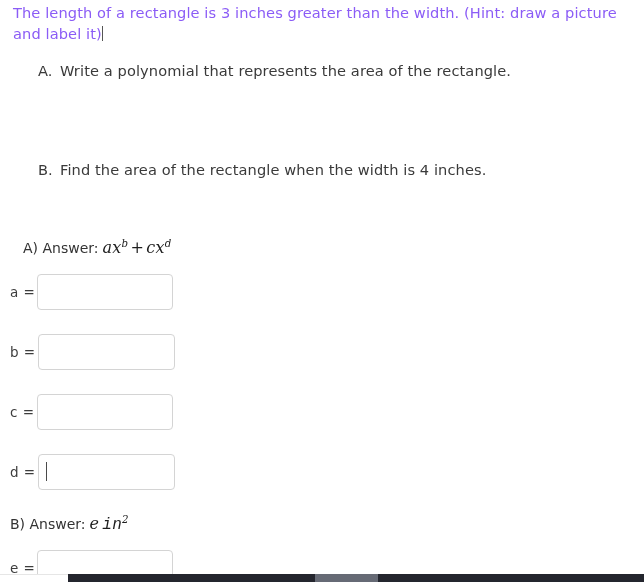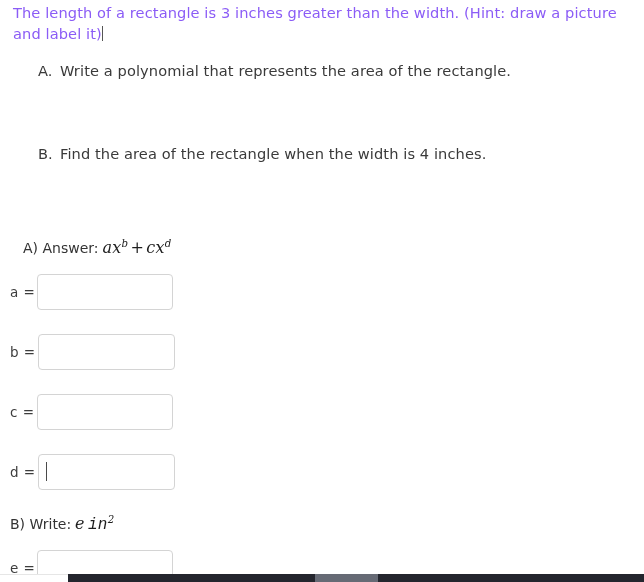--- a/index.html
+++ b/index.html
@@ -47,21 +47,21 @@
     line-height: 20px;
     color: #3a3a3a;
     letter-spacing: 0.1px;
     white-space: nowrap;
   }
   .subq .marker {
     display: inline-block;
     min-width: 22px;
   }
   #subq-a { left: 38px; top: 61px; }
-  #subq-b { left: 38px; top: 144px; }
+  #subq-b { left: 38px; top: 160px; }
 
   
   .answer-line {
     position: absolute;
     font-size: 14px;
     color: #333;
     white-space: nowrap;
     line-height: 20px;
   }
   #answer-a-line { left: 10px; top: 238px; margin-left: 13px; }
@@ -195,21 +195,21 @@
 
 <div class="field-row" style="top:452px;">
   <span class="field-label">d =</span>
   <span style="position:relative; display:inline-block;">
     <input class="field-box shifted" type="text" value="" style="">
     <span class="caret"></span>
   </span>
 </div>
 
 <div class="answer-line" id="answer-b-line">
-  <span class="answer-label">B) Write:</span>
+  <span class="answer-label">B) Answer:</span>
   <span class="math"><span>e</span><span class="spc">in</span><sup>2</sup></span>
 </div>
 
 <div class="field-row" style="top:548px;">
   <span class="field-label">e =</span>
   <input class="field-box" type="text" value="" style="">
 </div>
 
 <div id="scroll-gutter-left"></div>
 <div id="h-scrollbar">

